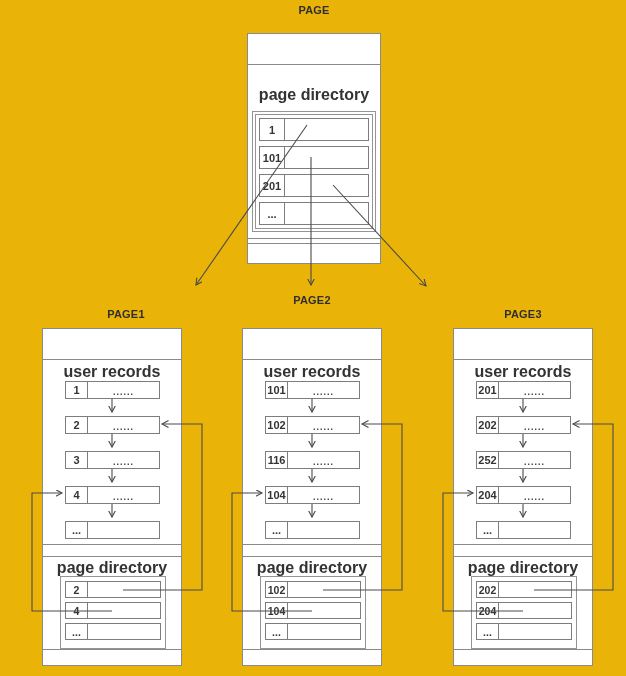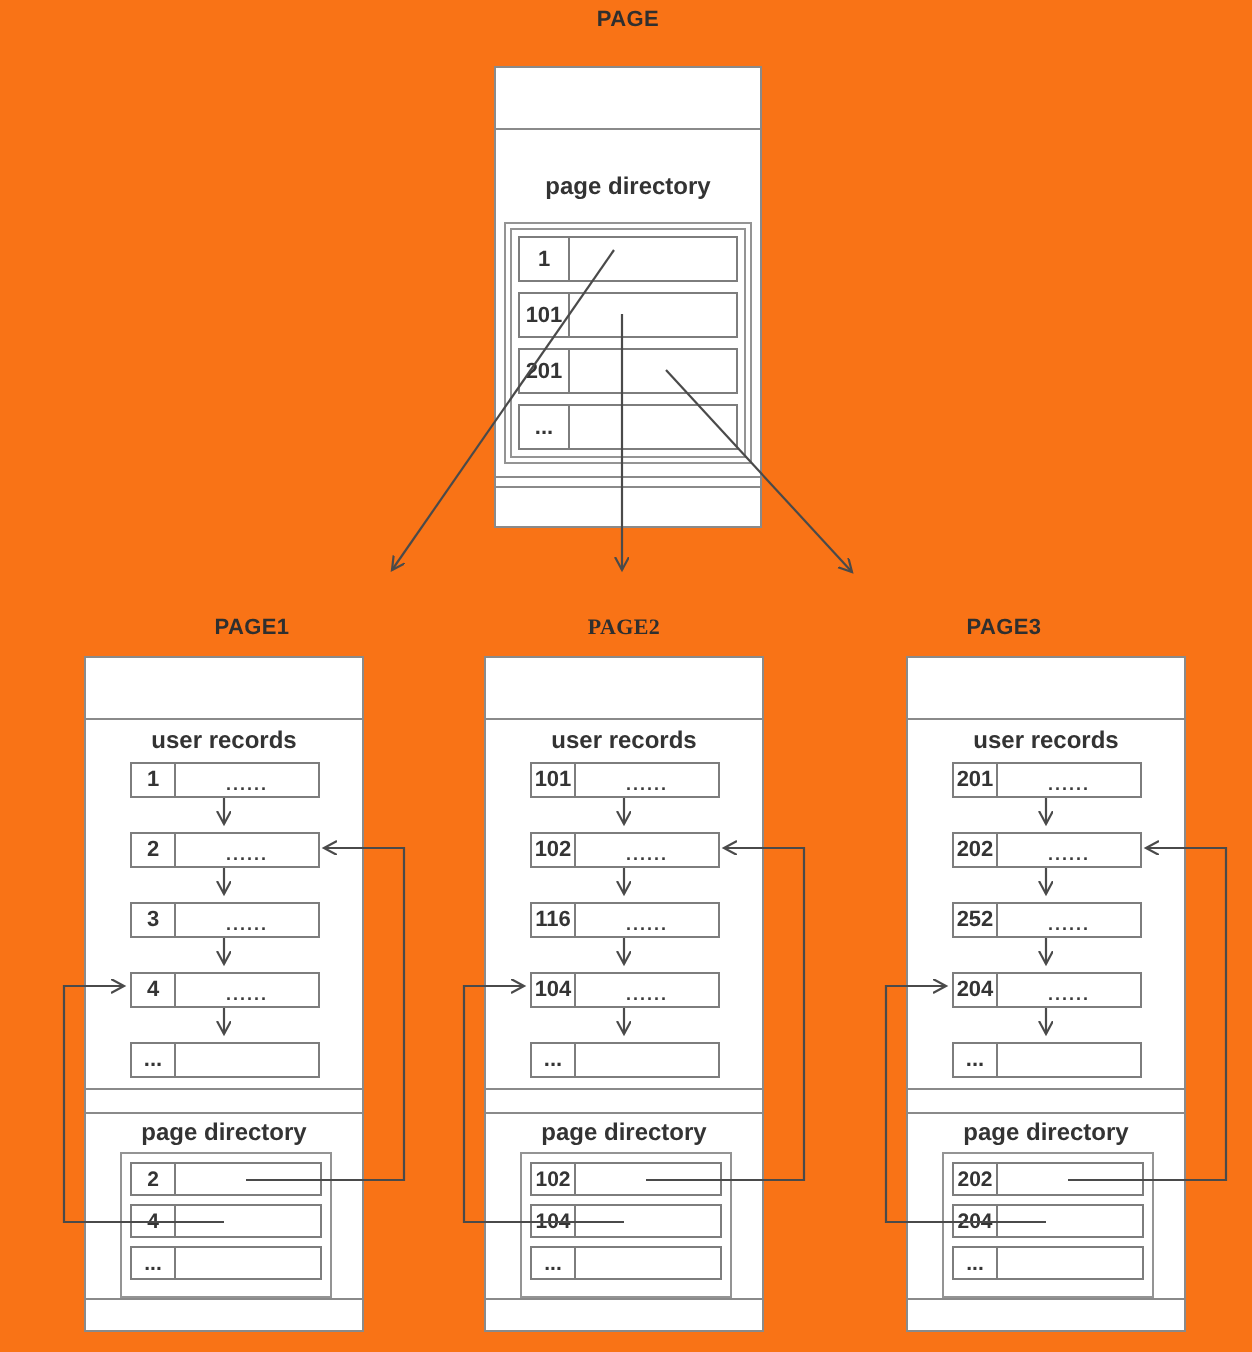--- a/index.html
+++ b/index.html
@@ -1,30 +1,30 @@
 <!DOCTYPE html>
 <html><head>
 <meta charset="utf-8">
 <style>
   html,body{margin:0;padding:0;background:#ffffff;}
   #canvas{
-    position:relative;width:626px;height:676px;background:#f97316;overflow:hidden;
+    position:relative;width:626px;height:676px;background:#eab308;overflow:hidden;
     font-family:"Liberation Sans",sans-serif;color:#383838;
   }
   .title{
     position:absolute;text-align:center;font-size:11px;font-weight:700;color:#2f2f2f;
     letter-spacing:0.2px;
   }
   .pagebox{
     position:absolute;box-sizing:border-box;border:1px solid #8a8a8a;background:#ffffff;
   }
   .hline{position:absolute;left:0;right:0;height:0;border-top:1px solid #8a8a8a;}
   .sec-label{
     position:absolute;left:0;right:0;text-align:center;
-    font-size:12px;font-weight:700;color:#333333;
+    font-size:16px;font-weight:700;color:#333333;
   }
   
   .row{
     position:absolute;box-sizing:border-box;border:1px solid #7d7d7d;background:#ffffff;
     display:flex;align-items:stretch;
   }
   .key{
     box-sizing:border-box;border-right:1px solid #7d7d7d;
     display:flex;align-items:center;justify-content:center;
     font-size:11px;font-weight:700;color:#343434;
@@ -105,22 +105,22 @@
           <div class="key">...</div>
           <div class="ptr"></div>
         </div>
       </div>
     </div>
     <div class="hline band1"></div>
     <div class="hline band2"></div>
   </div>
 
   <div class="title" style="left:56px;top:308px;width:140px;">PAGE1</div>
-  <div class="title" style="left:242px;top:308px;width:140px;font-family:Liberation Serif, serif;">PAGE2</div>
-  <div class="title" style="left:432px;top:308px;width:140px;">PAGE3</div>
+  <div class="title" style="left:242px;top:294px;width:140px;">PAGE2</div>
+  <div class="title" style="left:453px;top:308px;width:140px;">PAGE3</div>
 
   <div class="pagebox leaf" style="left:42px;">
     <div class="hline hd-line"></div>
     <div class="sec-label records-label">user records</div>
 
     <div class="row rrow r0">
       <div class="key">1</div>
       <div class="val">......</div>
     </div>
     <div class="row rrow r1">

